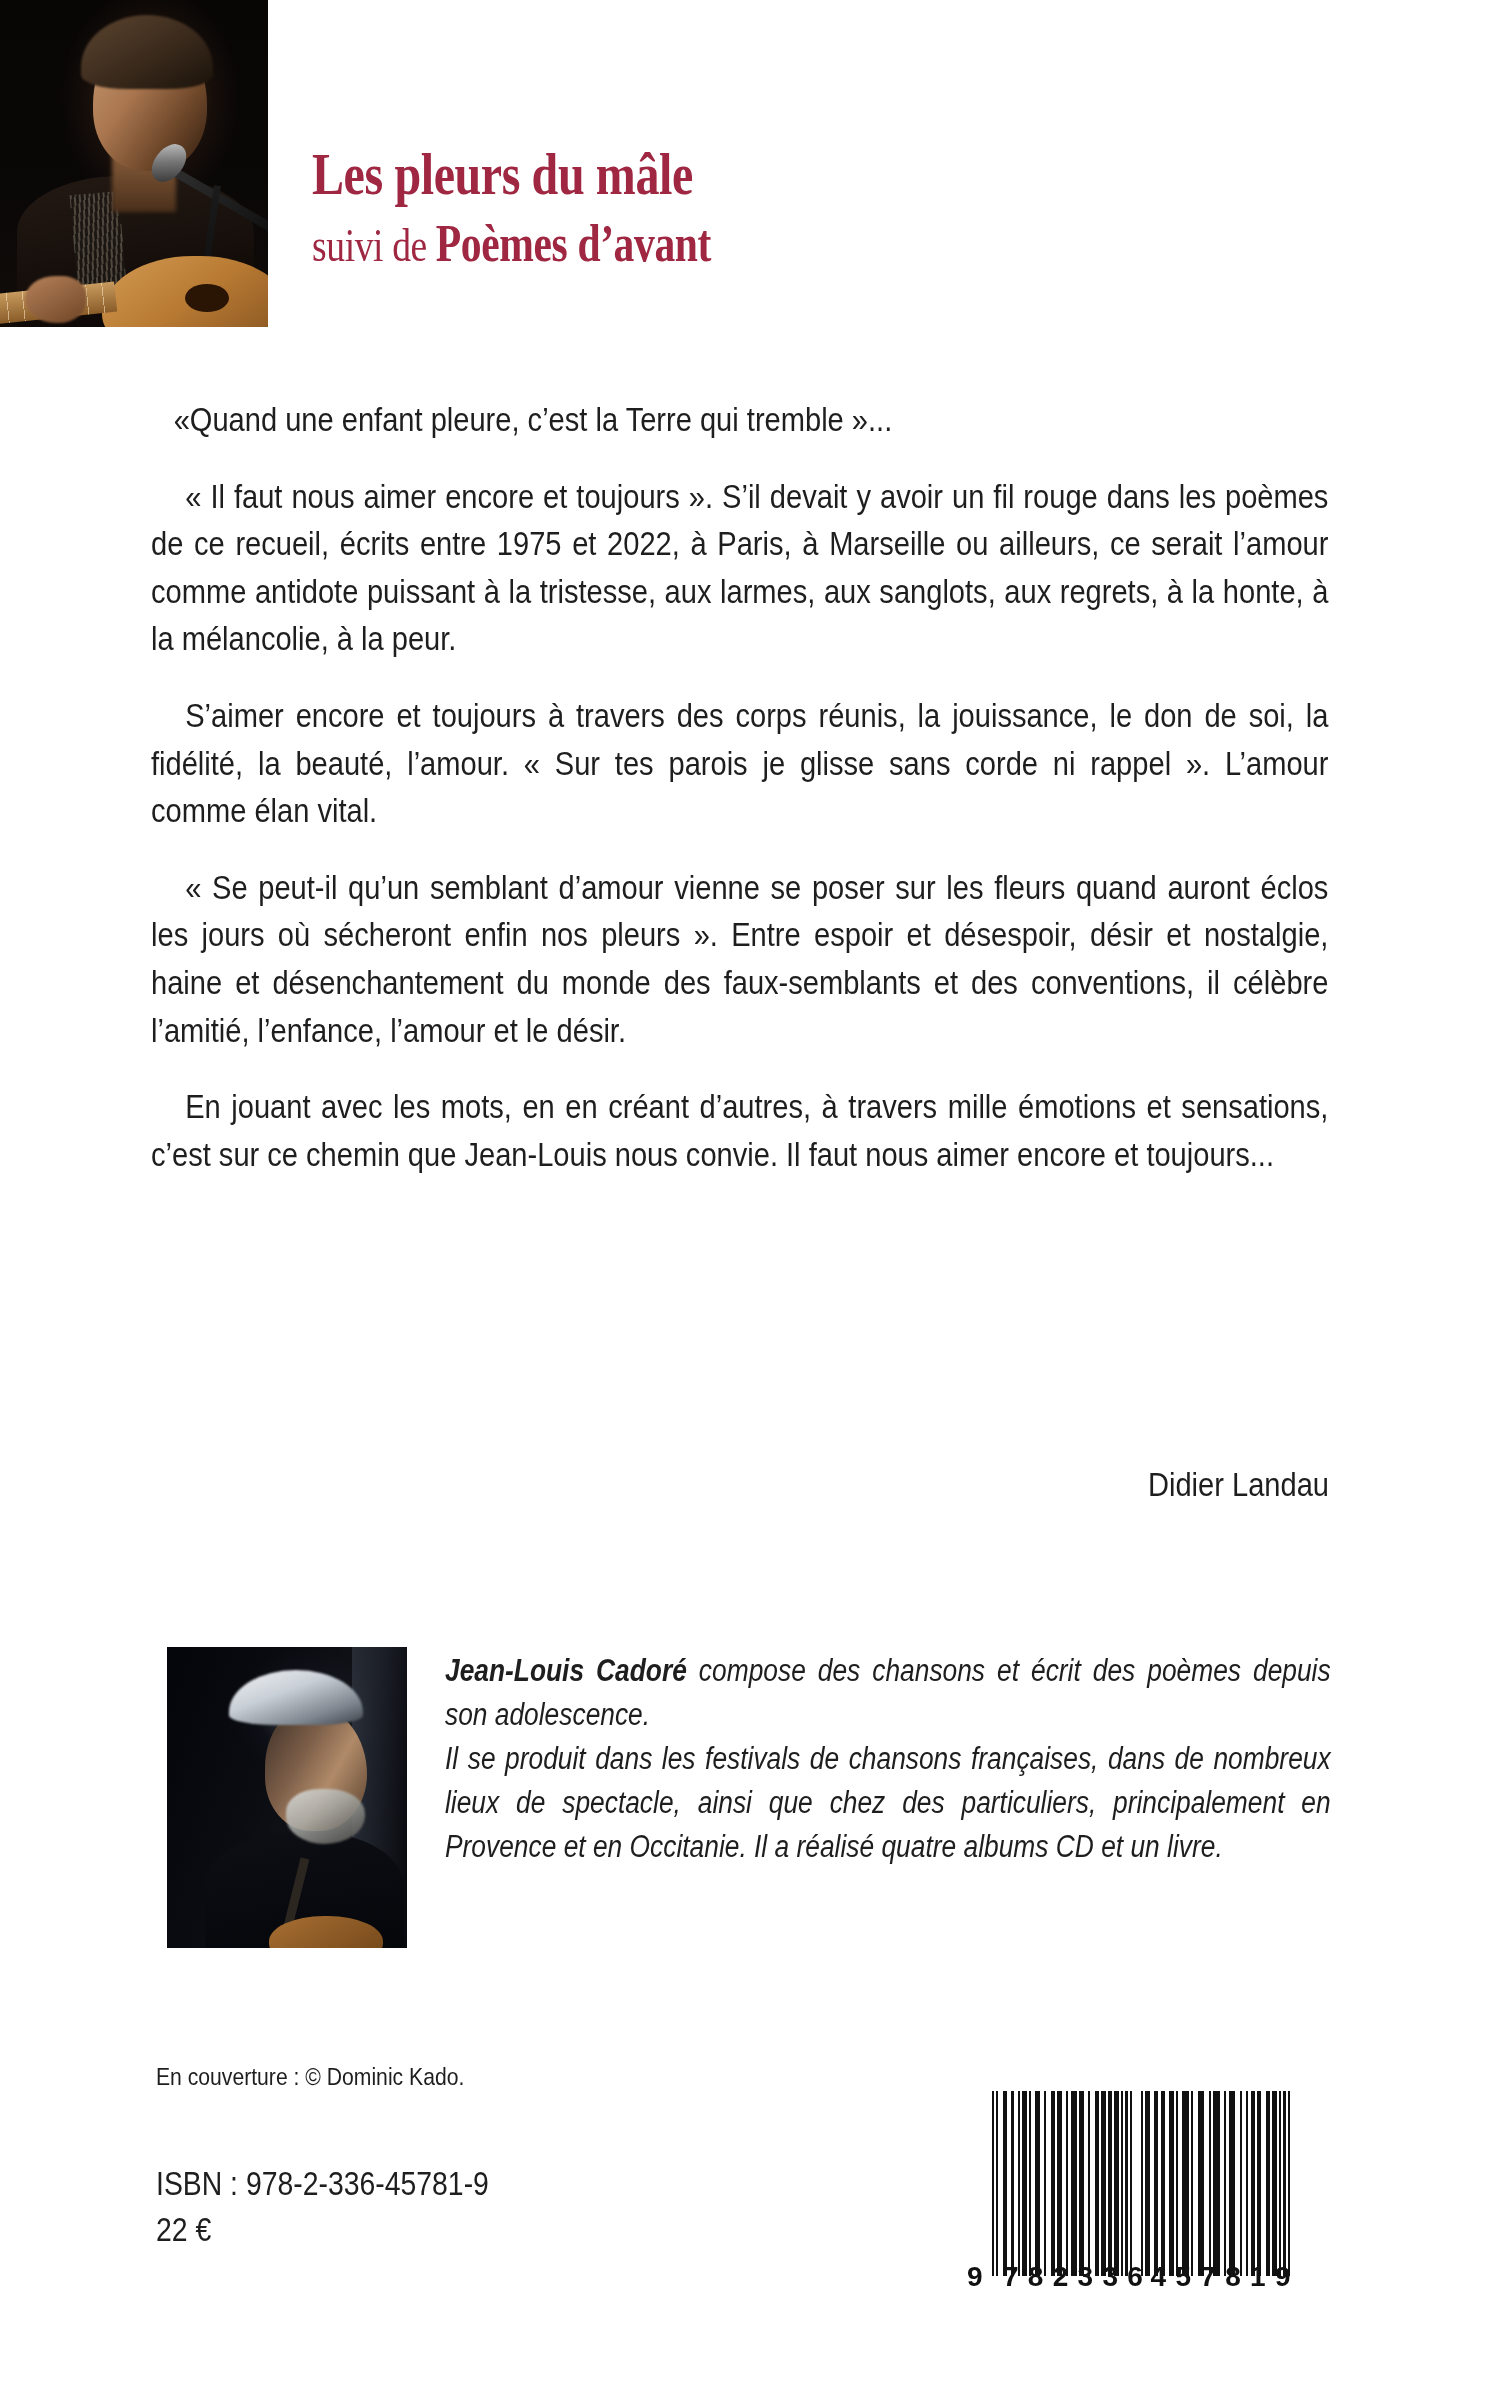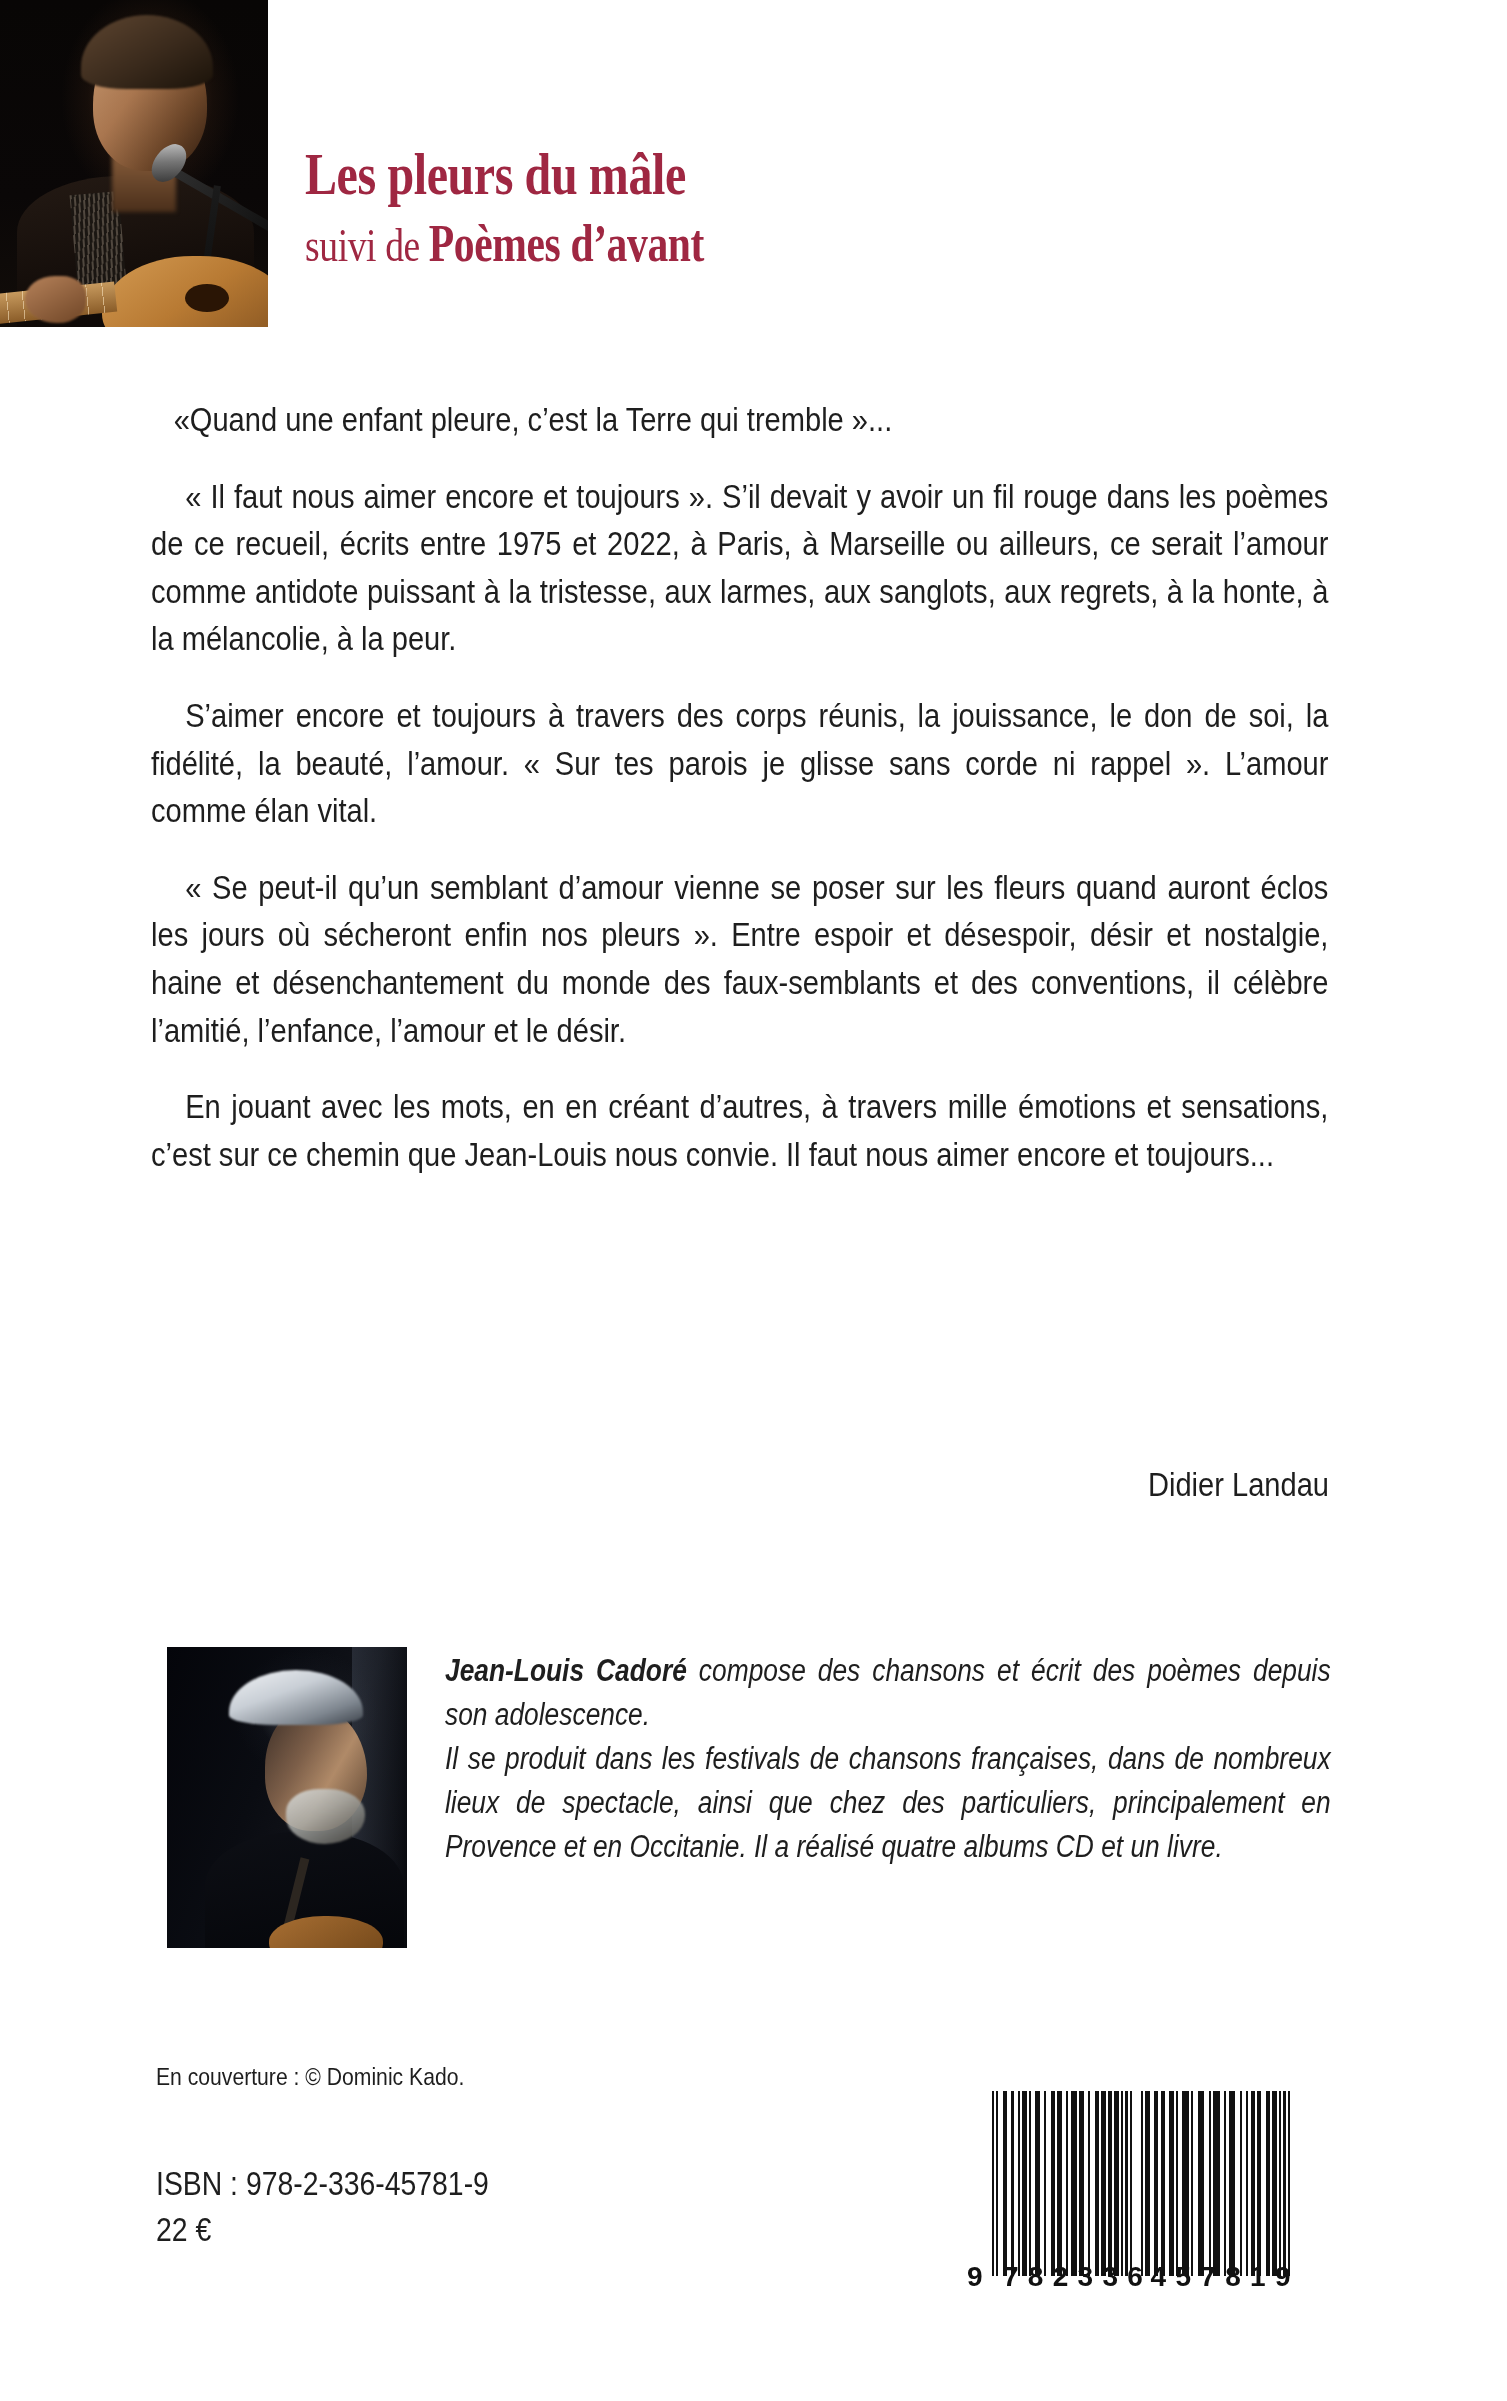--- a/index.html
+++ b/index.html
@@ -131,21 +131,21 @@
     position: absolute;
     left: 204px; top: 185px;
     width: 6.6px; height: 142px;
     background: linear-gradient(180deg, #1b1b1b, #0a0a0a);
     transform: rotate(8deg);
   }
 
   
   .title-block {
     position: absolute;
-    left: 305px;
+    left: 312px;
     top: 144px;
     width: 1136px;
   }
   .book-title {
     font-family: "Liberation Serif", serif;
     font-weight: bold;
     font-size: 60px;
     line-height: 1.0;
     letter-spacing: -0.5px;
     color: #9f2742;

